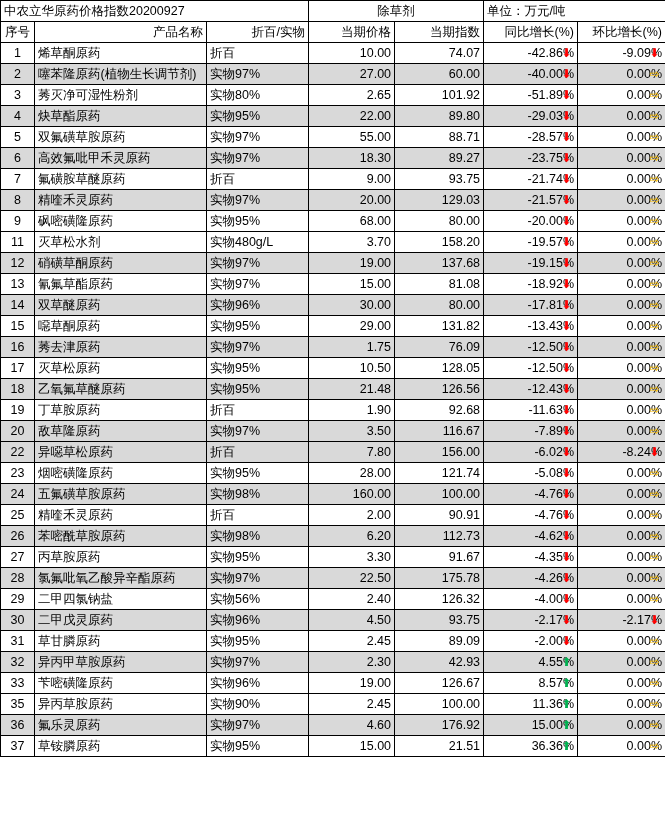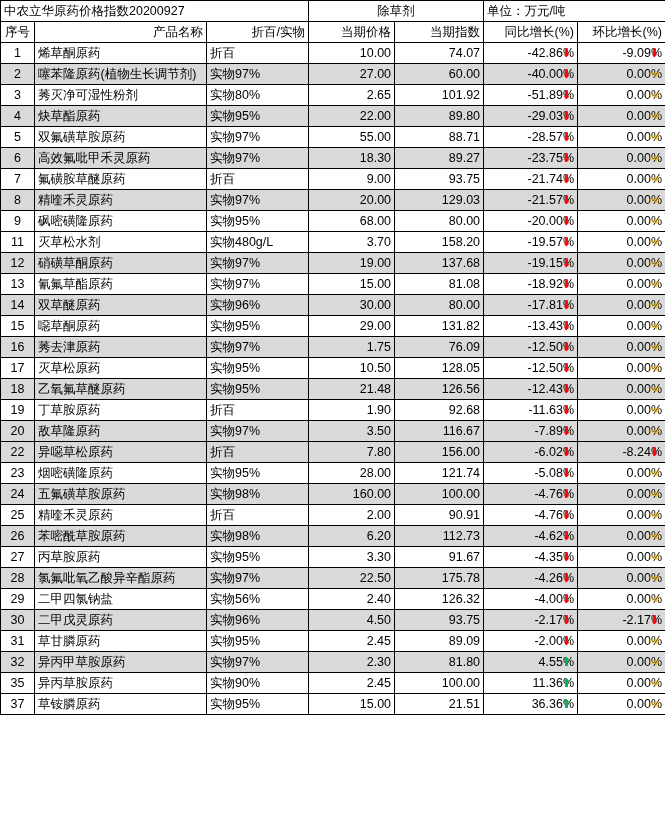--- a/index.html
+++ b/index.html
@@ -367,33 +367,51 @@
         <td class="num">2.45</td>
         <td class="num">89.09</td>
         <td class="pct-cell"><span>-2.00%</span><span class="arrow down">⬇</span></td>
         <td class="pct-cell"><span>0.00%</span><span class="arrow flat">⇨</span></td>
       </tr>
       <tr class="row-alt">
         <td class="ctr">32</td>
         <td class="txt">异丙甲草胺原药</td>
         <td class="txt">实物97%</td>
         <td class="num">2.30</td>
-        <td class="num">81.80</td>
+        <td class="num">42.93</td>
         <td class="pct-cell"><span>4.55%</span><span class="arrow up">⬆</span></td>
+        <td class="pct-cell"><span>0.00%</span><span class="arrow flat">⇨</span></td>
+      </tr>
+      <tr>
+        <td class="ctr">33</td>
+        <td class="txt">苄嘧磺隆原药</td>
+        <td class="txt">实物96%</td>
+        <td class="num">19.00</td>
+        <td class="num">126.67</td>
+        <td class="pct-cell"><span>8.57%</span><span class="arrow up">⬆</span></td>
         <td class="pct-cell"><span>0.00%</span><span class="arrow flat">⇨</span></td>
       </tr>
       <tr>
         <td class="ctr">35</td>
         <td class="txt">异丙草胺原药</td>
         <td class="txt">实物90%</td>
         <td class="num">2.45</td>
         <td class="num">100.00</td>
         <td class="pct-cell"><span>11.36%</span><span class="arrow up">⬆</span></td>
         <td class="pct-cell"><span>0.00%</span><span class="arrow flat">⇨</span></td>
       </tr>
+      <tr class="row-alt">
+        <td class="ctr">36</td>
+        <td class="txt">氟乐灵原药</td>
+        <td class="txt">实物97%</td>
+        <td class="num">4.60</td>
+        <td class="num">176.92</td>
+        <td class="pct-cell"><span>15.00%</span><span class="arrow up">⬆</span></td>
+        <td class="pct-cell"><span>0.00%</span><span class="arrow flat">⇨</span></td>
+      </tr>
       <tr>
         <td class="ctr">37</td>
         <td class="txt">草铵膦原药</td>
         <td class="txt">实物95%</td>
         <td class="num">15.00</td>
         <td class="num">21.51</td>
         <td class="pct-cell"><span>36.36%</span><span class="arrow up">⬆</span></td>
         <td class="pct-cell"><span>0.00%</span><span class="arrow flat">⇨</span></td>
       </tr>
     </tbody>

